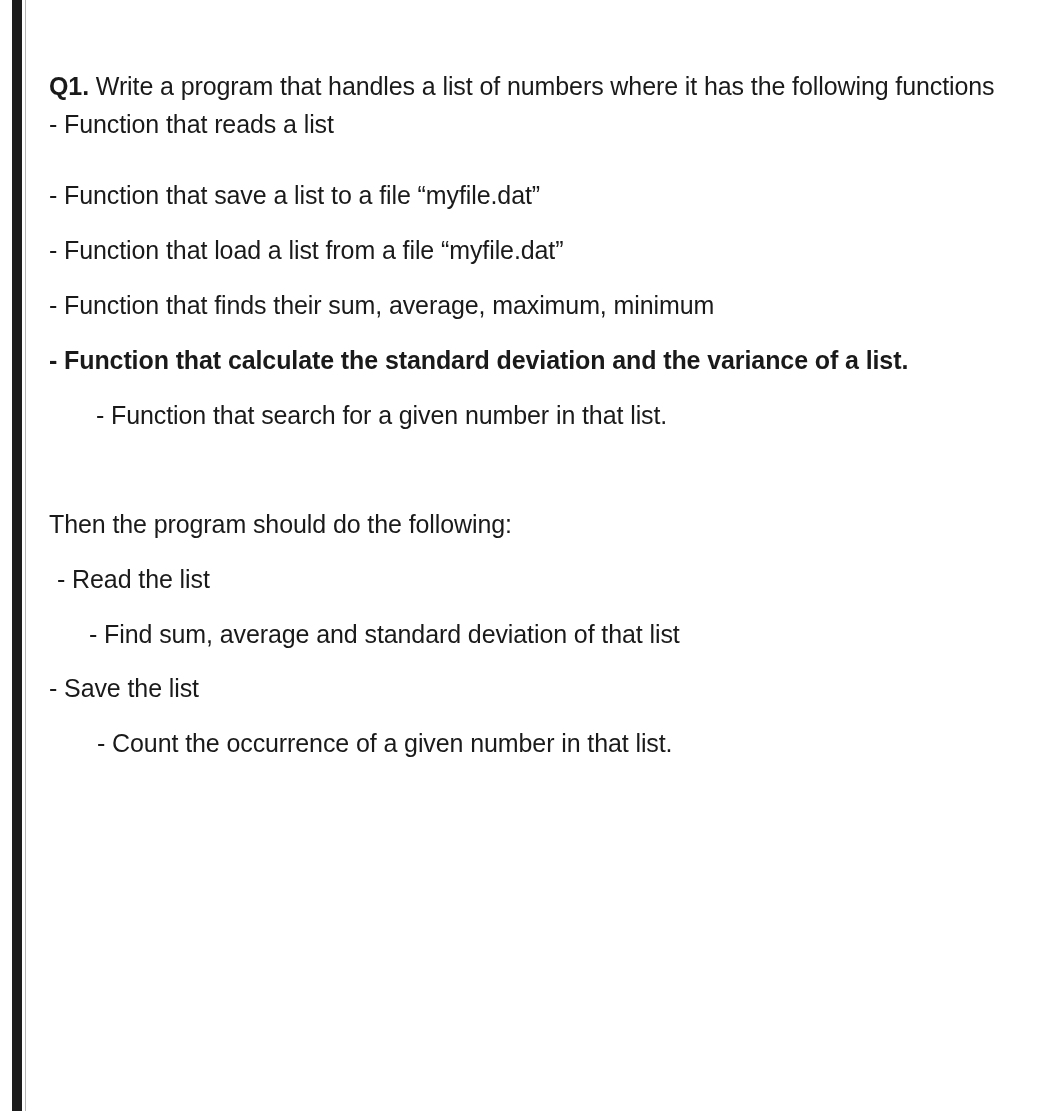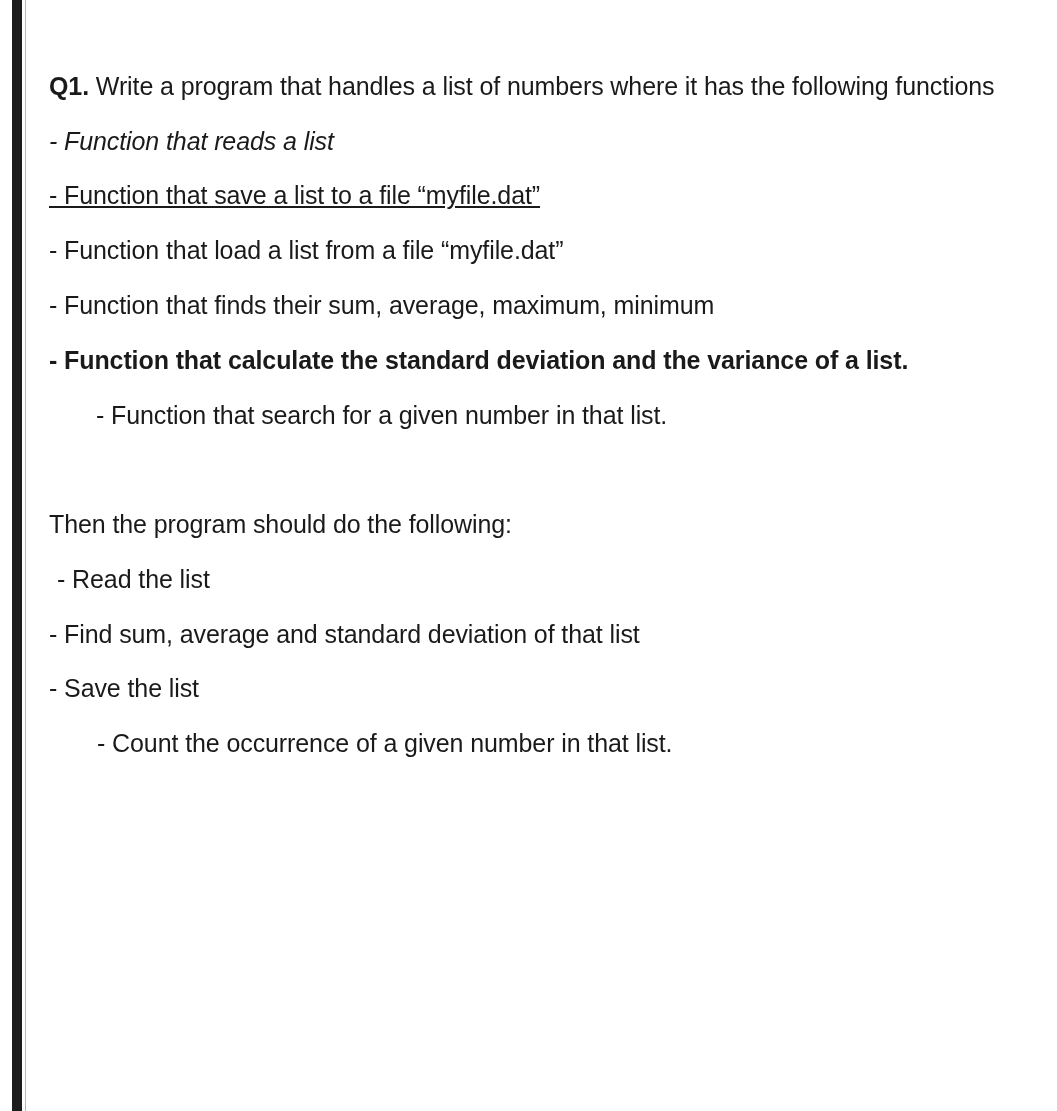--- a/index.html
+++ b/index.html
@@ -54,27 +54,27 @@
 
 <div class="edge-bar"></div>
 <div class="edge-line"></div>
 
 <div class="page">
 
   <div class="line" style="top:72px;">
     <span class="qnum">Q1.</span><span> Write a program that handles a list of numbers where it has the following functions</span>
   </div>
 
-  <div class="line" style="top:127px;font-style:italic;">- Function that reads a list</div>
-  <div class="line" style="top:181px;text-decoration:underline;">- Function that save a list to a file “myfile.dat”</div>
+  <div class="line" style="top:110px;">- Function that reads a list</div>
+  <div class="line" style="top:181px;">- Function that save a list to a file “myfile.dat”</div>
   <div class="line" style="top:236px;">- Function that load a list from a file “myfile.dat”</div>
   <div class="line" style="top:291px;">- Function that finds their sum, average, maximum, minimum</div>
   <div class="line" style="top:346px;font-weight:bold;">- Function that calculate the standard deviation and the variance of a list.</div>
   <div class="line" style="top:401px;margin-left:47px;">- Function that search for a given number in that list.</div>
 
   <div class="line" style="top:510px;">Then the program should do the following:</div>
 
   <div class="line" style="top:565px;margin-left:8px;">- Read the list</div>
-  <div class="line" style="top:620px;">- Find sum, average and standard deviation of that list</div>
+  <div class="line" style="top:620px;margin-left:40px;">- Find sum, average and standard deviation of that list</div>
   <div class="line" style="top:674px;">- Save the list</div>
   <div class="line" style="top:729px;margin-left:48px;">- Count the occurrence of a given number in that list.</div>
 
 </div>
 
 </body></html>

